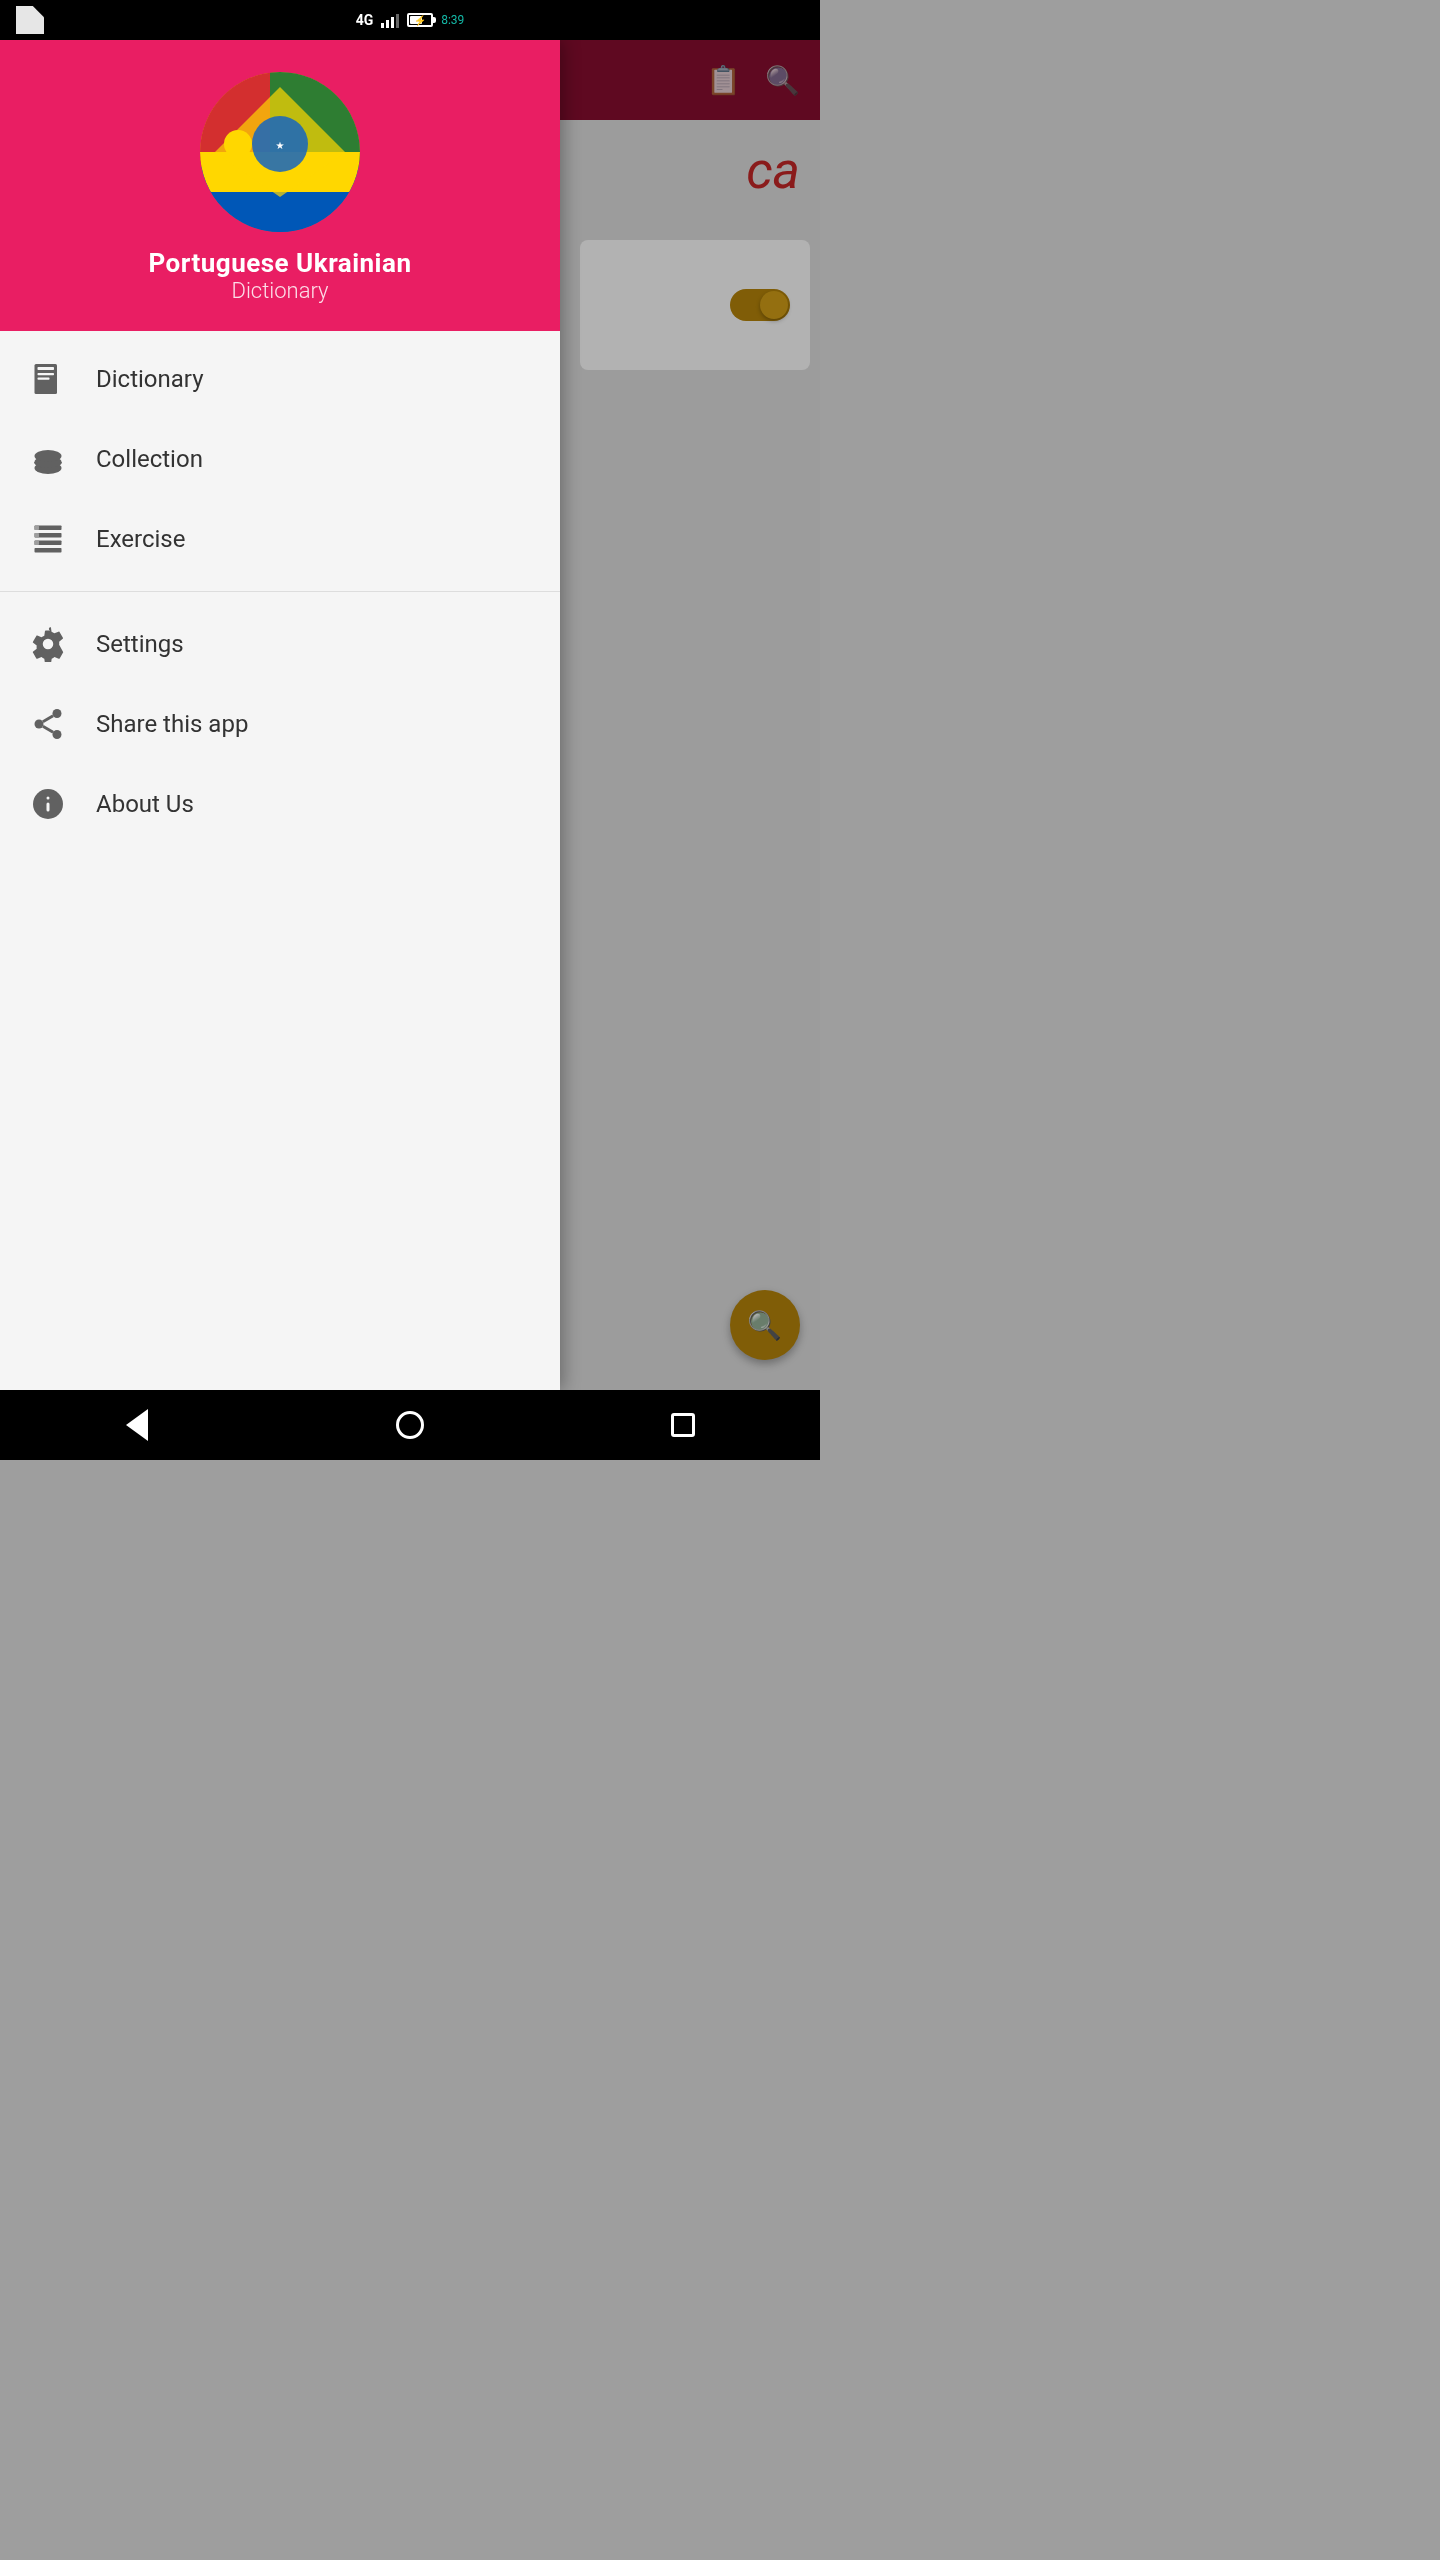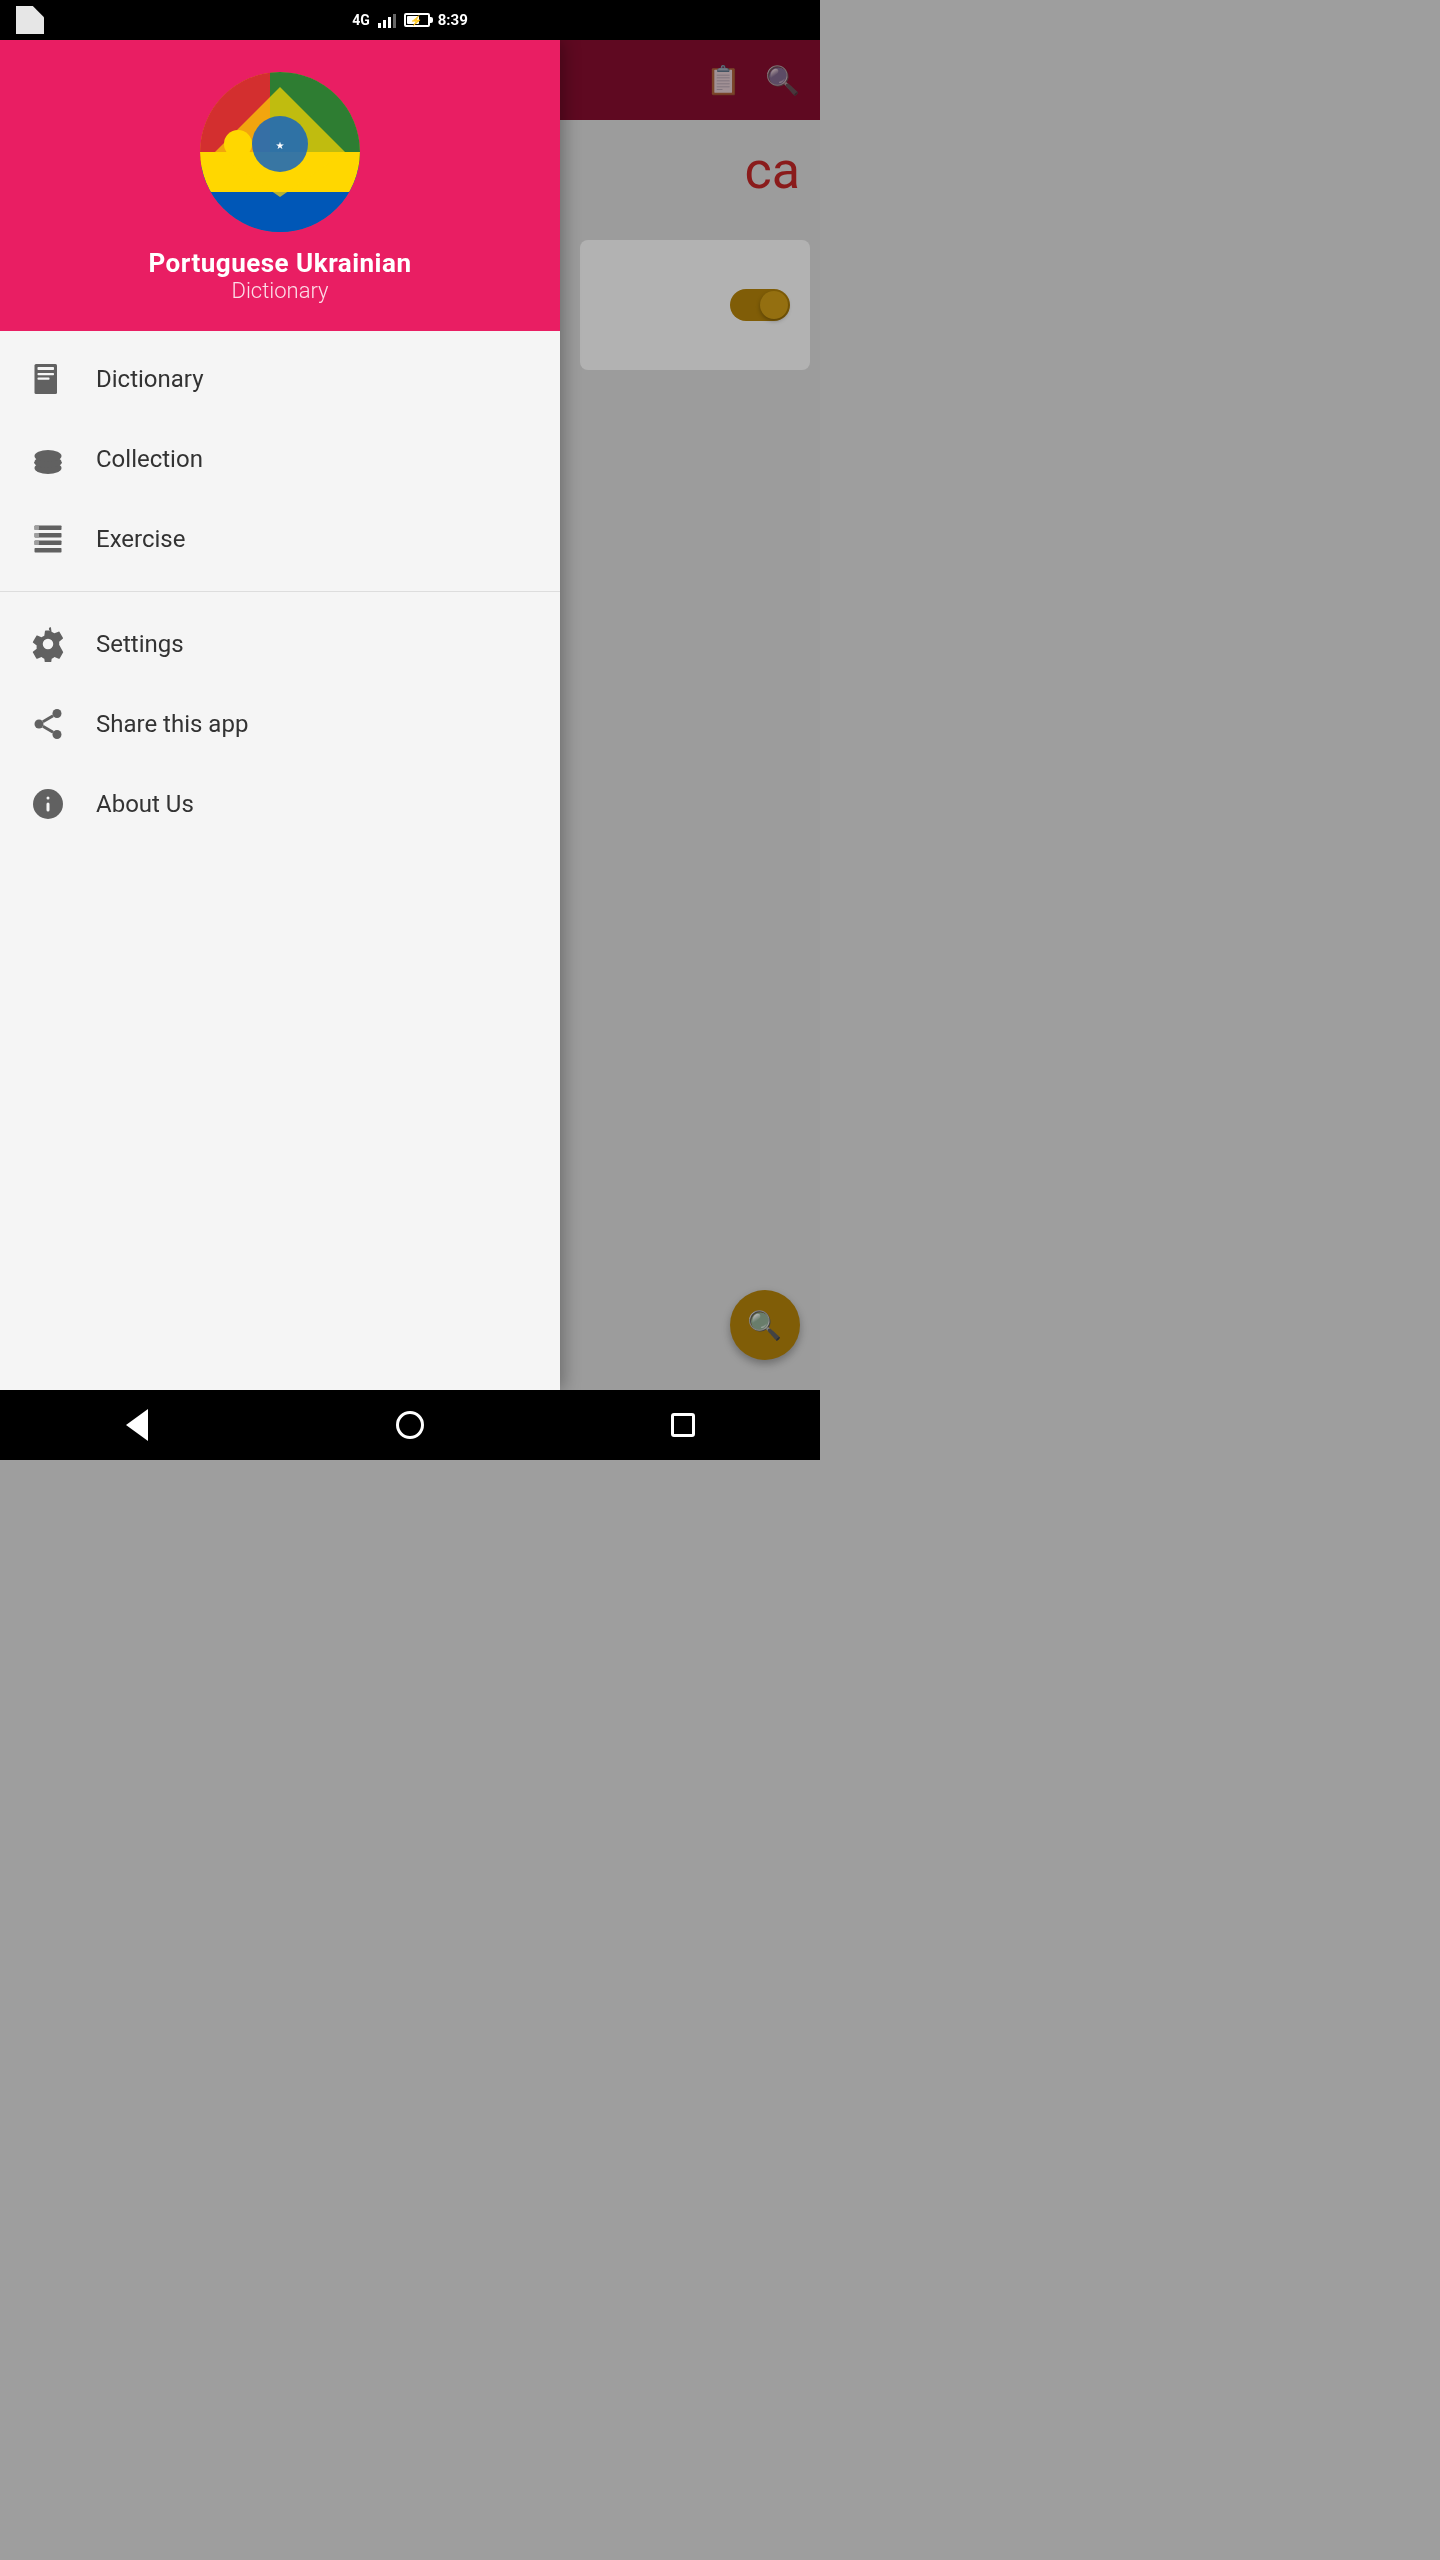--- a/index.html
+++ b/index.html
@@ -92,23 +92,23 @@
     .battery-lightning {
       position: absolute;
       left: 50%;
       top: 50%;
       transform: translate(-50%, -50%);
       color: #000;
       font-size: 10px;
     }
 
     .time-text {
-      color: #ffffff;
-      font-size: 15px;
-      font-weight: 700;
+      color: #14b8a6;
+      font-size: 12px;
+      font-weight: 400;
     }
 
     
     .main-bg {
       position: absolute;
       top: 40px;
       left: 0;
       width: 100%;
       height: calc(100% - 40px - 70px);
       background: #e0e0e0;
@@ -133,20 +133,21 @@
       font-size: 28px;
       opacity: 0.8;
     }
 
     .main-title {
       position: absolute;
       top: 140px;
       right: 20px;
       font-size: 52px;
       color: #c62828;
+      font-style: italic;
     }
 
     .main-card {
       position: absolute;
       top: 240px;
       left: 580px;
       right: 10px;
       height: 130px;
       background: #fff;
       border-radius: 8px;

